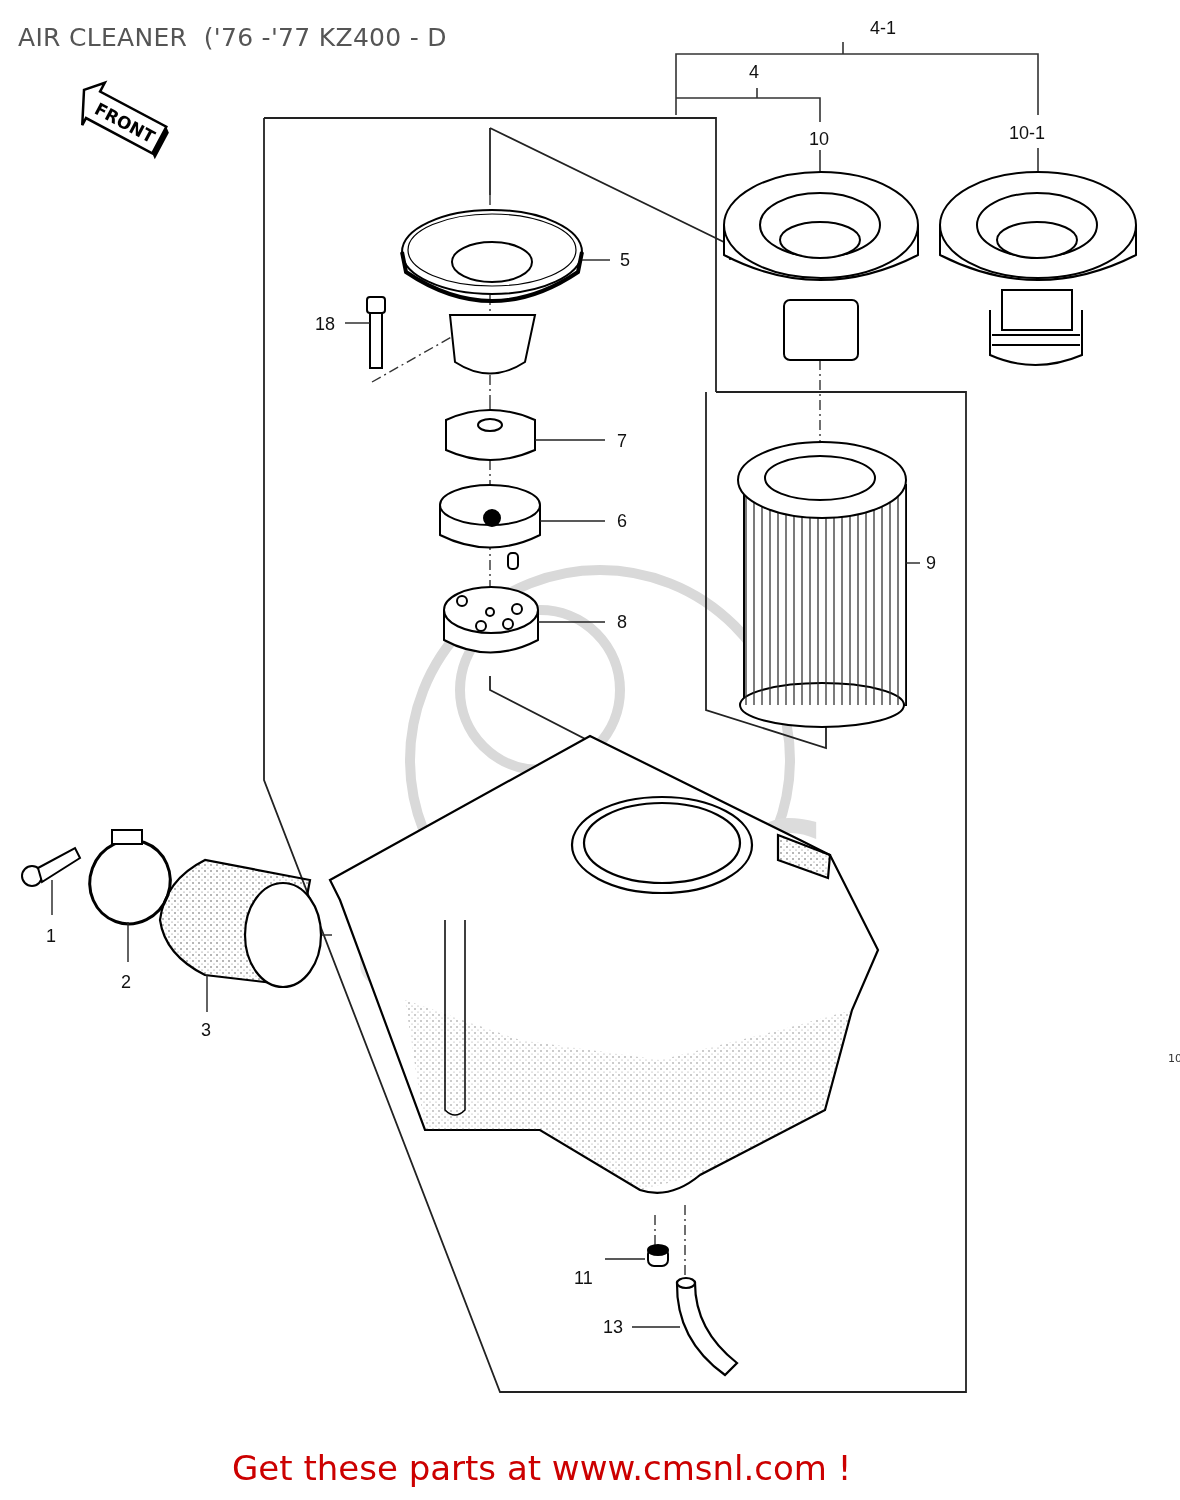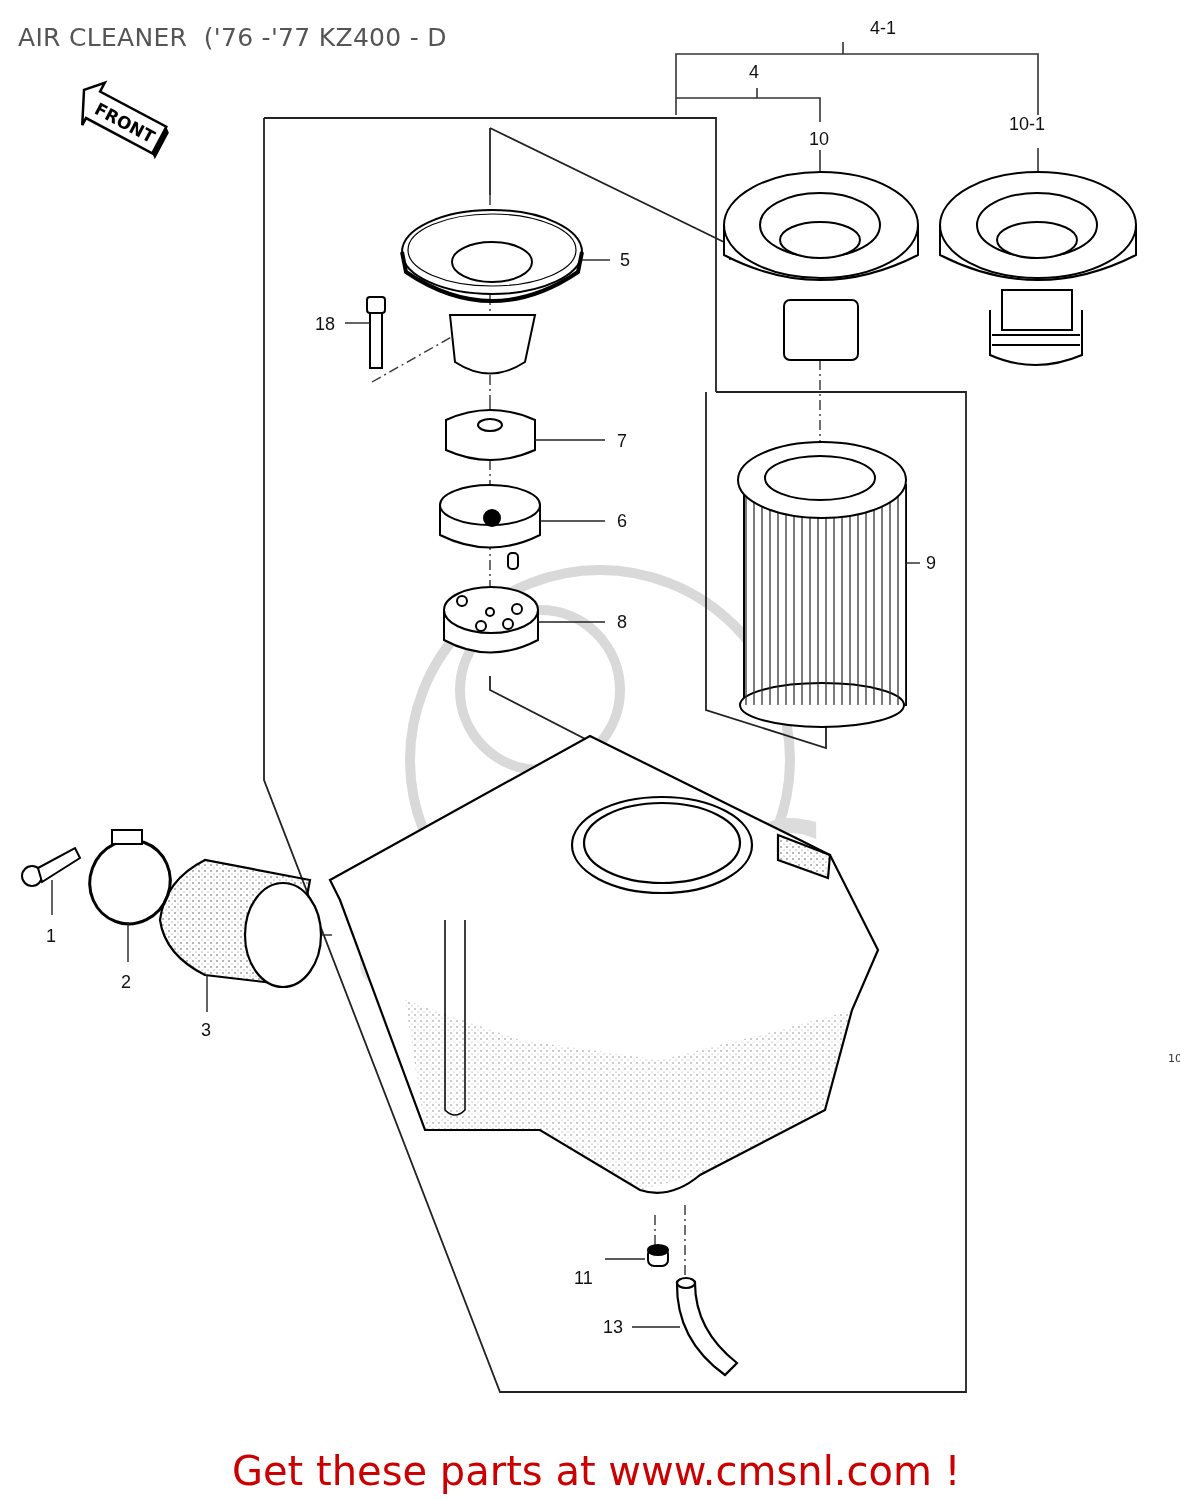--- a/index.html
+++ b/index.html
@@ -1,18 +1,18 @@
 <!DOCTYPE html>
 <html><head>
 <meta charset="utf-8">
 <style>
   html, body { margin:0; padding:0; background:#ffffff; }
   body { width:1180px; height:1500px; position:relative; overflow:hidden; font-family:"DejaVu Sans", sans-serif; }
   .title { position:absolute; left:18px; top:23px; font-size:25px; color:#555555; letter-spacing:0.3px; white-space:pre; }
-  .footer { position:absolute; left:232px; top:1448px; font-size:40px; color:#cc0000; white-space:pre; }
+  .footer { position:absolute; left:232px; top:1448px; font-size:34px; color:#cc0000; white-space:pre; }
   .lbl { position:absolute; font-size:18px; color:#111; font-family:"Liberation Sans", sans-serif; }
   .edge { position:absolute; font-size:11px; color:#333; }
   svg.diagram { position:absolute; left:0; top:0; }
   .wm { fill:none; stroke:#d9d9d9; stroke-width:10; }
   .wmtext { fill:#dcdcdc; font-family:"DejaVu Sans", sans-serif; font-weight:bold; }
 </style>
 </head>
 <body>
 
 <div class="title">AIR CLEANER  ('76 -'77 KZ400 - D</div>
@@ -177,21 +177,21 @@
     <line x1="128" y1="922" x2="128" y2="962"></line>
     <line x1="207" y1="975" x2="207" y2="1012"></line>
     <line x1="605" y1="1259" x2="645" y2="1259"></line>
     <line x1="632" y1="1327" x2="680" y2="1327"></line>
   </g>
 </svg>
 
 <div class="lbl" style="left:852px;top:18px;margin-left:18px;">4-1</div>
 <div class="lbl" style="left:749px;top:62px;">4</div>
 <div class="lbl" style="left:809px;top:129px;">10</div>
-<div class="lbl" style="left:1009px;top:114px;">10-1</div>
+<div class="lbl" style="left:1009px;top:123px;">10-1</div>
 <div class="lbl" style="left:620px;top:250px;">5</div>
 <div class="lbl" style="left:315px;top:314px;">18</div>
 <div class="lbl" style="left:617px;top:431px;">7</div>
 <div class="lbl" style="left:617px;top:511px;">6</div>
 <div class="lbl" style="left:926px;top:553px;">9</div>
 <div class="lbl" style="left:617px;top:612px;">8</div>
 <div class="lbl" style="left:46px;top:926px;">1</div>
 <div class="lbl" style="left:121px;top:972px;">2</div>
 <div class="lbl" style="left:201px;top:1020px;">3</div>
 <div class="lbl" style="left:574px;top:1248px;margin-top:20px;">11</div>

